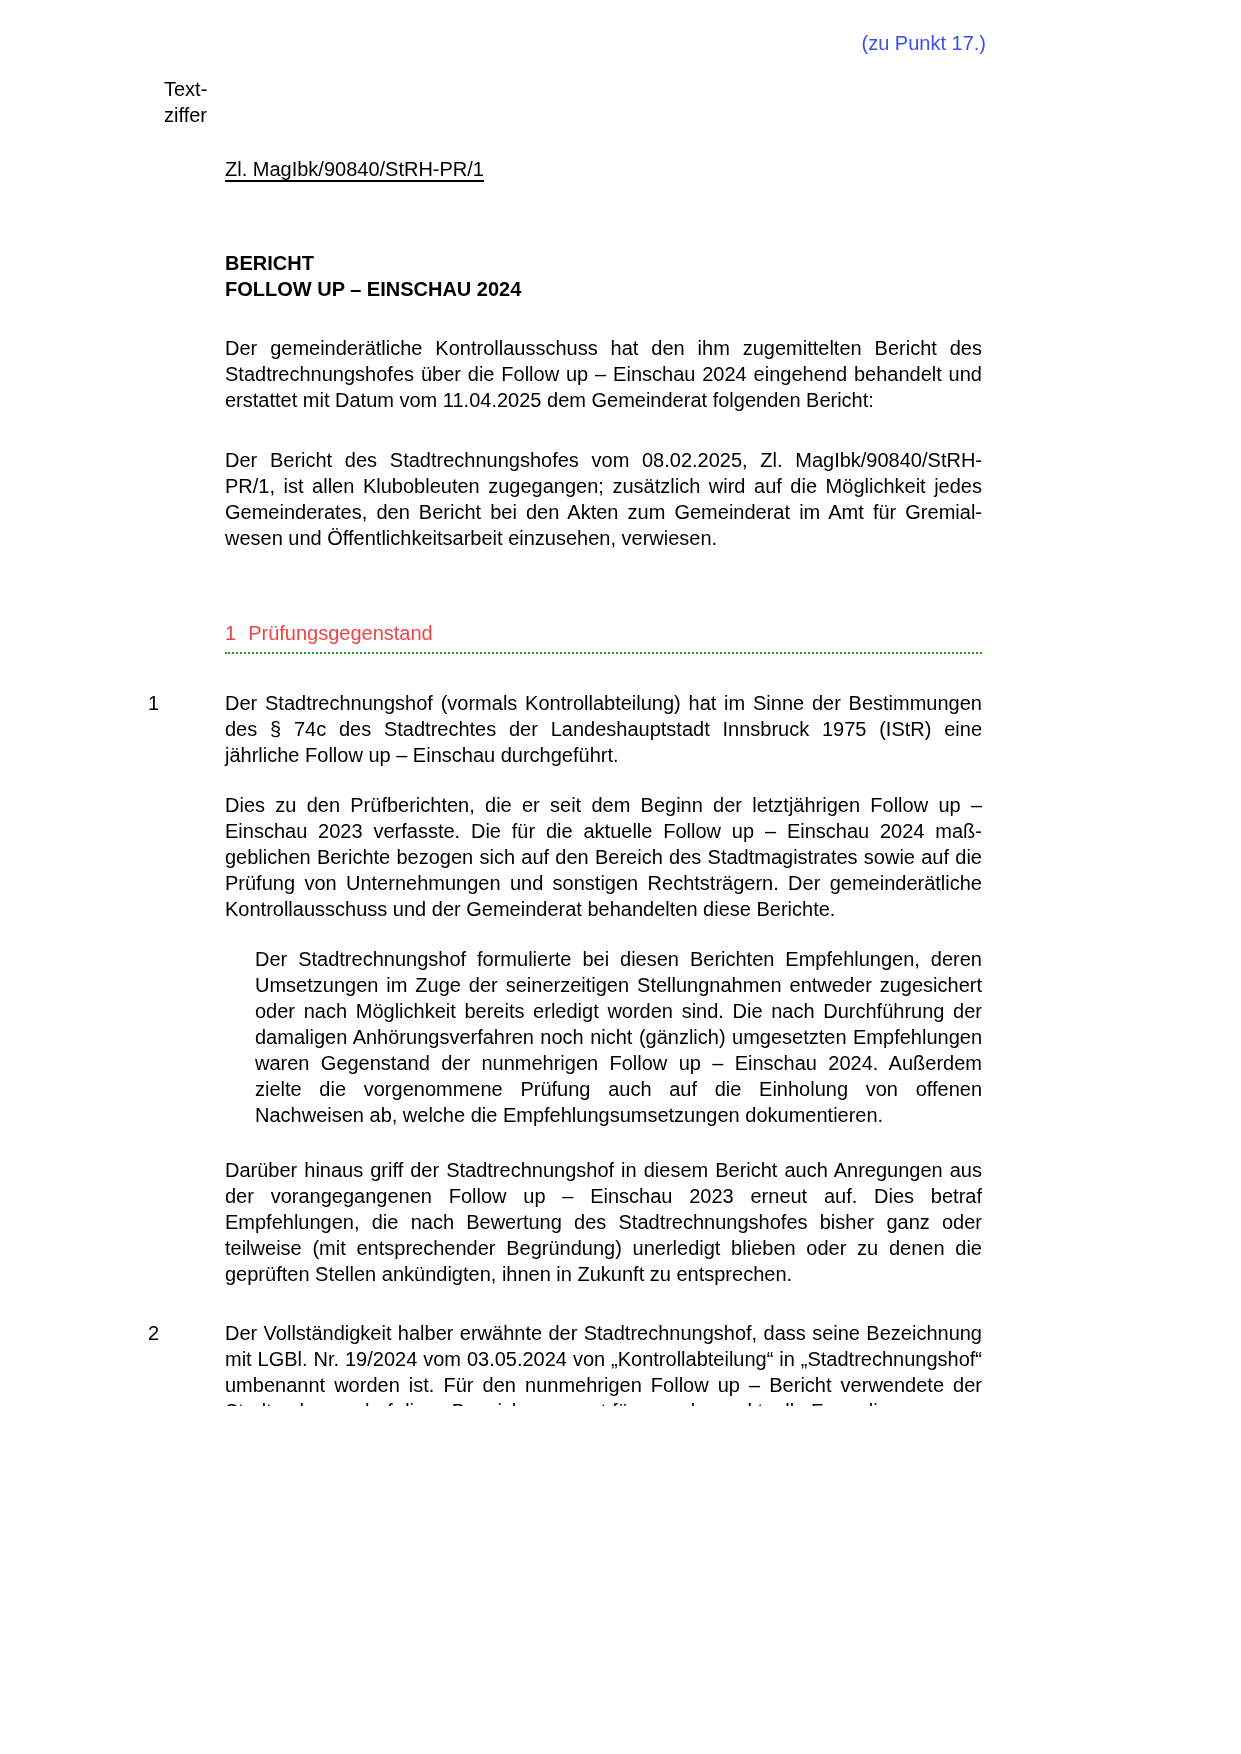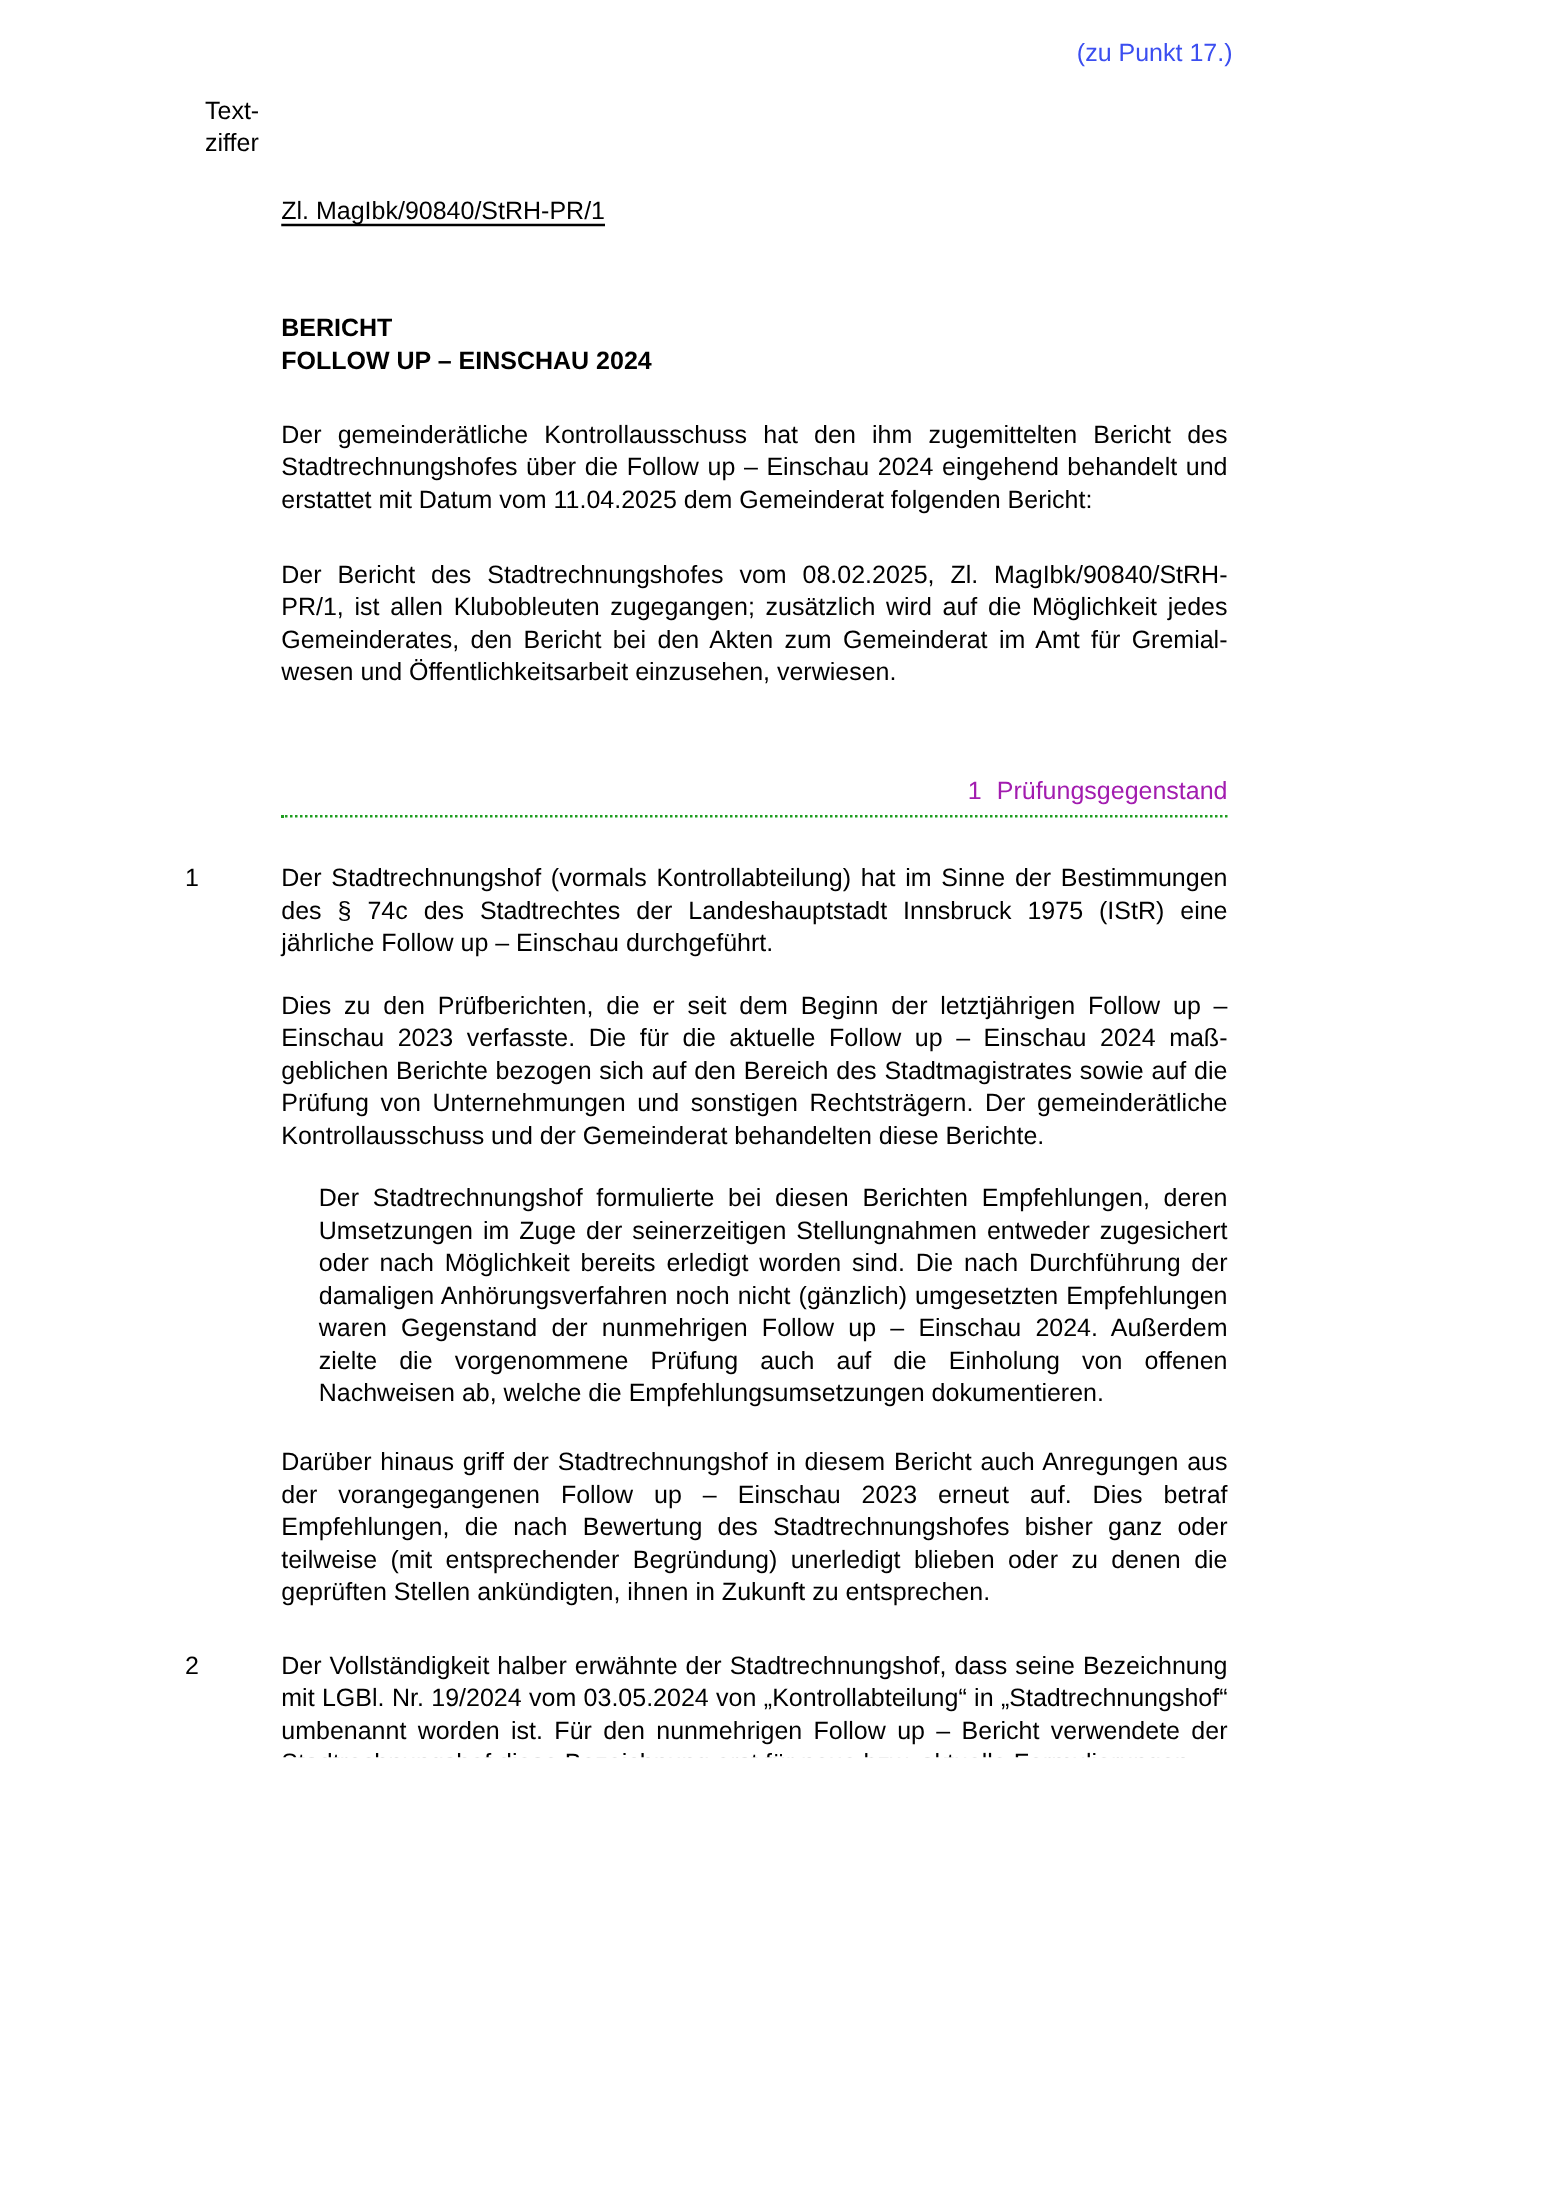--- a/index.html
+++ b/index.html
@@ -50,22 +50,21 @@
     top: 335px;
     left: 225px;
     width: 757px;
   }
   p.para { text-align: justify; hyphens: manual; }
   .mb34 { margin-bottom: 34px; }
   .mb69 { margin-bottom: 69px; }
   .mb24 { margin-bottom: 24px; }
   .mb29 { margin-bottom: 29px; margin-left: 30px; }
   .section-heading {
-    text-align: right;
-    color: #a21caf;
+    color: #ef4444;
     padding-bottom: 6px;
     border-bottom: 2px dotted #1f9d20;
     margin-bottom: 36px;
   }
   .section-heading .sec-label { margin-left: 12px; }
   .numbered-item { position: relative; }
   .numbered-item.first { margin-bottom: 33px; }
   .item-number {
     position: absolute;
     left: -77px;

